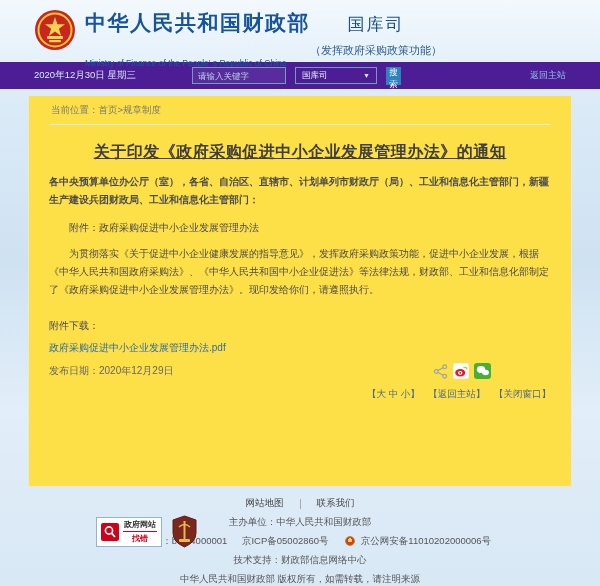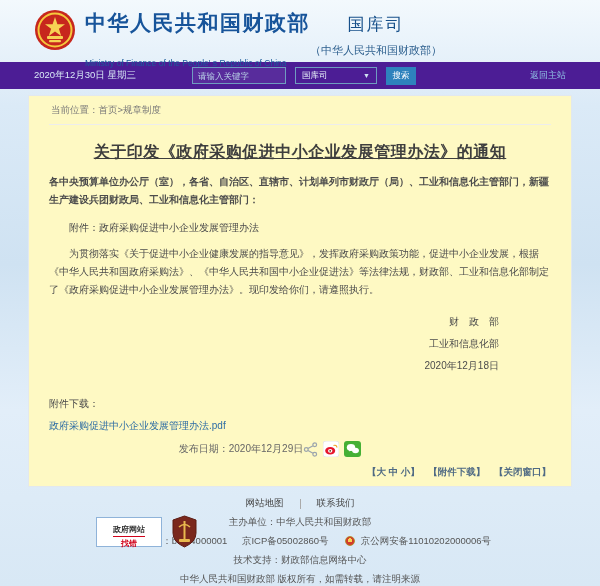--- a/index.html
+++ b/index.html
@@ -18,51 +18,51 @@
   .dept { text-align:center; margin-top:4px; }
   .dept .cn { font-size:17px; color:#17508a; letter-spacing:2px; }
   .dept .sub { font-size:11px; color:#2a5d8c; margin-top:7px; }
   
   .navbar { height:27px; background:#4c1d95; display:flex; align-items:center; padding:0 34px; }
   .nav-date { color:#d9e9f6; font-size:9.5px; width:158px; }
   .search-input { width:94px; height:17px; background:rgba(255,255,255,0.07); border:1px solid #6f9cc0; color:#dcebf7; font-size:8.5px; padding:0 5px; outline:none; }
   .search-input::placeholder { color:#b9d3e7; }
   .scope-select { width:82px; height:17px; border:1px solid #6f9cc0; color:#e8f2fa; font-size:8.5px; display:flex; align-items:center; justify-content:space-between; padding:0 6px; margin-left:9px; cursor:pointer; }
   .scope-select .arrow { font-size:7px; color:#cfe3f2; }
-  .search-btn { width:30px; height:18px; background:#2e82bd; border:none; color:#fff; font-size:8.5px; margin-left:9px; cursor:pointer; }
+  .search-btn { width:15px; height:18px; background:#2e82bd; border:none; color:#fff; font-size:8.5px; margin-left:9px; cursor:pointer; }
   .nav-spacer { flex:1; }
   .back-link { color:#8fc0e3; font-size:9px; cursor:pointer; }
   
-  .content { margin:6px 28px 0; height:392px; background:#fef9c3; border:1px solid #e2e8ee; padding:0 20px; overflow:hidden; }
+  .content { margin:6px 28px 0; height:392px; background:#fde047; border:1px solid #e2e8ee; padding:0 20px; overflow:hidden; }
   .breadcrumb { font-size:9.5px; color:#787878; padding:8px 2px 7px; border-bottom:1px solid #ededed; }
   .article-title { text-align:center; font-size:16px; font-weight:bold; color:#3e3e3e; margin-top:17px; letter-spacing:0.5px;text-decoration:underline; }
   .doc-number { text-align:center; font-size:10px; color:#5a5a5a; margin-top:12px; }
   .para { font-size:10px; color:#4c4c4c; line-height:1.8; }
   .p1 { margin-top:10px;font-weight:bold; }
   .p2 { margin-top:8px; text-indent:20px; }
   .p3 { margin-top:10px; text-indent:20px; }
   .signatures { text-align:right; padding-right:52px; margin-top:12px; font-size:10px; color:#4c4c4c; line-height:22px; }
   .attach-label { font-size:10px; color:#4c4c4c; margin-top:20px; }
   .attach-link { font-size:10px; color:#2e6da4; margin-top:8px; cursor:pointer; display:inline-block; }
-  .publish-row { display:flex; justify-content:center; align-items:center; margin-top:8px; }
+  .publish-row { display:flex; justify-content:space-between; align-items:center; margin-top:8px; }
   .publish-date { font-size:10px; color:#666; }
   .share-icons { display:flex; align-items:center; gap:5px; padding-right:60px; }
   .actions-row { text-align:right; font-size:9.5px; color:#4f6a84; margin-top:9px; }
-  .actions-row span { margin-left:6px; cursor:pointer;font-weight:bold; }
+  .actions-row span { margin-left:6px; cursor:pointer; }
   
   .footer { position:relative; text-align:center; padding-top:10px; font-size:9.5px; color:#555; }
   .footer-links { display:flex; justify-content:center; align-items:center; gap:0; }
   .footer-links .flink { cursor:pointer; color:#444; }
   .footer-links .fdiv { width:1px; height:10px; background:#aaa; margin:0 16px; }
   .fline { margin-top:6px; }
   .fline .seg { margin:0 6px; }
   .police-icon { display:inline-block; width:10px; height:10px; border-radius:50%;
     background:radial-gradient(circle at 50% 40%,#f7d354 0 35%,#d33a2c 36% 100%); border:1px solid #b5892a; vertical-align:-2px; margin:0 3px 0 8px; }
   .footer-badges { position:absolute; left:96px; top:28px; display:flex; align-items:center; gap:9px; }
-  .err-badge { width:66px; height:30px; background:#fff; border:1px solid #8fb3d9; display:flex; align-items:center; padding:2px 4px; gap:4px;flex-direction:column; }
+  .err-badge { width:66px; height:30px; background:#fff; border:1px solid #8fb3d9; display:flex; align-items:center; padding:2px 4px; gap:4px; }
   .err-badge .texts { flex:1; text-align:center; }
   .err-badge .t1 { font-size:8px; color:#333; font-weight:bold; }
   .err-badge .t2 { font-size:8px; color:#d0021b; font-weight:bold; border-top:1px solid #d0021b; margin-top:1px; padding-top:1px; }
 </style>
 </head>
 <body>
 
 <div class="header">
   <div class="brand">
     <svg class="emblem" viewBox="0 0 42 42">
@@ -72,21 +72,21 @@
       <rect x="13" y="27" width="16" height="3" rx="1" fill="#f7d354"></rect>
       <rect x="15" y="31" width="12" height="2.2" rx="1" fill="#f7d354"></rect>
     </svg>
     <div class="brand-text">
       <div class="cn">中华人民共和国财政部</div>
       <div class="en">Ministry of Finance of the People' s Republic of China</div>
     </div>
   </div>
   <div class="dept">
     <div class="cn">国库司</div>
-    <div class="sub">（中华人民共和国财政部）</div>
+    <div class="sub">（发挥政府采购政策功能）</div>
   </div>
 </div>
 
 <div class="navbar">
   <div class="nav-date">2020年12月30日 星期三</div>
   <input class="search-input" placeholder="请输入关键字" style="">
   <div class="scope-select">
     <span>国库司</span>
     <span class="arrow">▼</span>
   </div>
@@ -94,25 +94,20 @@
   <div class="nav-spacer"></div>
   <div class="back-link">返回主站</div>
 </div>
 
 <div class="content">
   <div class="breadcrumb">当前位置：首页&gt;规章制度</div>
   <div class="article-title">关于印发《政府采购促进中小企业发展管理办法》的通知</div>
   <div class="para p1">各中央预算单位办公厅（室），各省、自治区、直辖市、计划单列市财政厅（局）、工业和信息化主管部门，新疆生产建设兵团财政局、工业和信息化主管部门：</div>
   <div class="para p3">附件：政府采购促进中小企业发展管理办法</div>
   <div class="para p2">为贯彻落实《关于促进中小企业健康发展的指导意见》，发挥政府采购政策功能，促进中小企业发展，根据《中华人民共和国政府采购法》、《中华人民共和国中小企业促进法》等法律法规，财政部、工业和信息化部制定了《政府采购促进中小企业发展管理办法》。现印发给你们，请遵照执行。</div>
-  <div class="signatures">
-    <div>财　政　部</div>
-    <div>工业和信息化部</div>
-    <div>2020年12月18日</div>
-  </div>
   <div class="attach-label">附件下载：</div>
   <div><span class="attach-link">政府采购促进中小企业发展管理办法.pdf</span></div>
   <div class="publish-row">
     <div class="publish-date">发布日期：2020年12月29日</div>
     <div class="share-icons">
       <svg width="15" height="15" viewBox="0 0 16 16">
         <circle cx="12.5" cy="3" r="2" fill="none" stroke="#9aa4ad" stroke-width="1.3"></circle>
         <circle cx="3.5" cy="8" r="2" fill="none" stroke="#9aa4ad" stroke-width="1.3"></circle>
         <circle cx="12.5" cy="13" r="2" fill="none" stroke="#9aa4ad" stroke-width="1.3"></circle>
         <line x1="5.3" y1="7" x2="10.7" y2="3.9" stroke="#9aa4ad" stroke-width="1.3"></line>
@@ -128,21 +123,21 @@
       <svg width="17" height="16" viewBox="0 0 17 16">
         <rect x="0" y="0" width="17" height="16" rx="3" fill="#45b035"></rect>
         <ellipse cx="7" cy="6.5" rx="4.2" ry="3.4" fill="#fff"></ellipse>
         <ellipse cx="11.5" cy="9.5" rx="3.4" ry="2.8" fill="#fff"></ellipse>
         <polygon points="5,10.5 7.5,9 5.5,8.5" fill="#fff"></polygon>
       </svg>
     </div>
   </div>
   <div class="actions-row">
     <span>【大 中 小】</span>
-    <span>【附件下载】</span>
+    <span>【返回主站】</span>
     <span>【关闭窗口】</span>
   </div>
 </div>
 
 <div class="footer">
   <div class="footer-links">
     <span class="flink">网站地图</span>
     <span class="fdiv"></span>
     <span class="flink">联系我们</span>
   </div>

